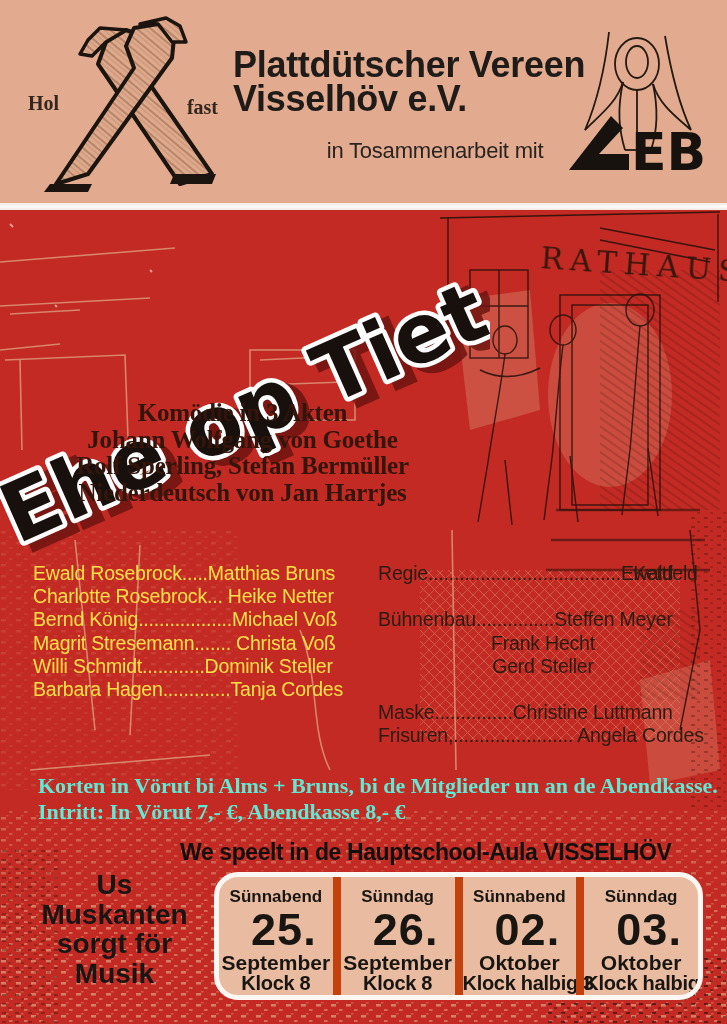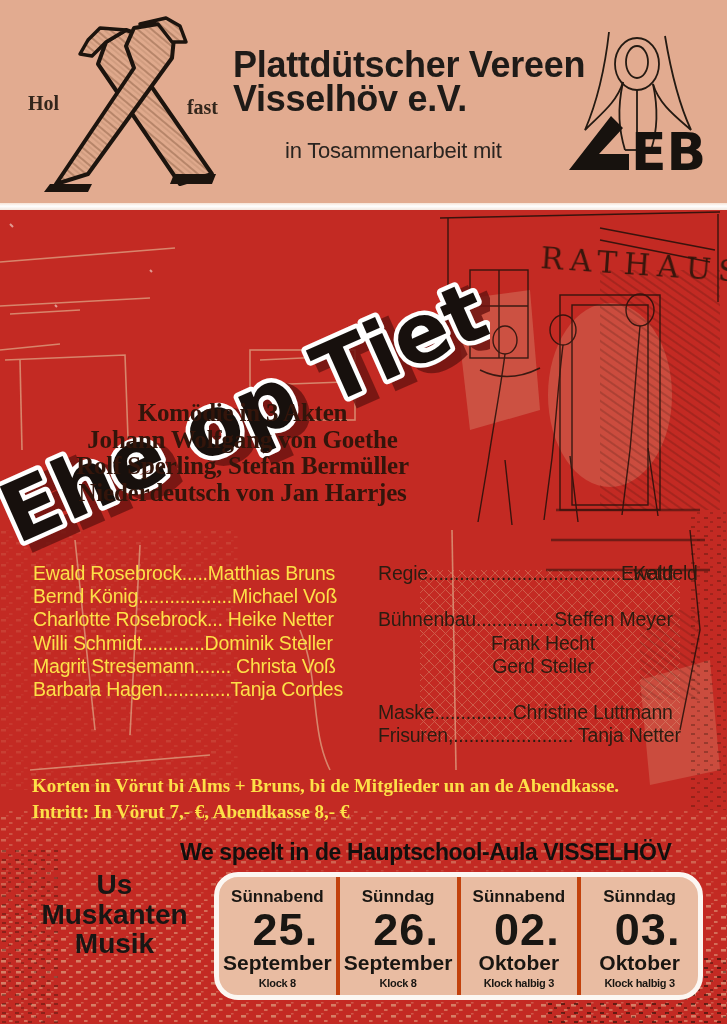--- a/index.html
+++ b/index.html
@@ -10,21 +10,21 @@
   .header{position:absolute;left:0;top:0;width:727px;height:203px;background:#e2ab90;}
   .sep{position:absolute;left:0;top:203px;width:727px;height:7px;
        background:linear-gradient(#f6e3d6,#ffffff 45%,#f2e6dd);}
   .holfast{position:absolute;left:22px;top:12px;width:196px;height:186px;}
   .holfast svg{position:absolute;inset:0;}
   .hf-lbl{position:absolute;font:bold 20px "Liberation Serif",serif;color:#33261c;}
   .hf-lbl.hol{left:6px;top:80px;}
   .hf-lbl.fast{right:0px;top:84px;}
   .orgname{position:absolute;left:233px;top:48px;color:#1f1b18;}
   .org-line{font-weight:bold;font-size:36px;line-height:34px;letter-spacing:-0.3px;}
-  .coop{margin:22px 0 0 52px;font-size:22px;color:#2a2420;letter-spacing:-0.2px;}
+  .coop{margin:22px 0 0 52px;font-size:22px;color:#2a2420;letter-spacing:-0.2px;text-align:center;}
   .leb{position:absolute;right:14px;top:18px;width:152px;height:162px;}
 
   
   .main{position:absolute;left:0;top:210px;width:727px;height:814px;}
   .bg{position:absolute;left:0;top:0;width:727px;height:814px;}
 
   .title-svg{position:absolute;left:-2px;top:6px;width:492px;height:392px;}
   .title-txt{font-family:"DejaVu Sans",sans-serif;font-weight:bold;font-size:82px;
              text-anchor:middle;}
   .title-shadow{fill:#6e1511;stroke:#6e1511;stroke-width:10;opacity:.85;}
@@ -36,37 +36,37 @@
 
   .cast{position:absolute;left:33px;top:352px;font-size:19.5px;line-height:23.2px;
         color:#fde047;letter-spacing:-0.2px;white-space:nowrap;}
   .cast-gap{height:23px;}
   .crew{position:absolute;left:378px;top:352px;width:330px;font-size:19.5px;
         line-height:23.2px;color:#2b1c11;letter-spacing:-0.2px;white-space:nowrap;}
   .crew-line.right{text-align:center;}
   .crew-blank{height:23.2px;}
   .ovl-b{margin-left:-40px;}
 
-  .tickets{position:absolute;left:32px;top:563px;font-family:"Liberation Serif",serif;
-           font-weight:bold;font-size:19px;line-height:25.5px;color:#fde047;}
+  .tickets{position:absolute;left:38px;top:563px;font-family:"Liberation Serif",serif;
+           font-weight:bold;font-size:22px;line-height:25.5px;color:#5eead4;}
   .venue{position:absolute;left:180px;top:629px;font-weight:bold;font-size:23px;
          letter-spacing:-0.4px;color:#12100e;white-space:nowrap;}
 
   .musicians{position:absolute;left:12px;top:660px;width:205px;text-align:center;
              font-weight:bold;font-size:28px;line-height:29.5px;color:#181614;}
 
   .dates{position:absolute;left:214px;top:662px;width:489px;height:128px;
          box-sizing:border-box;background:#e9bca2;border:5px solid #fcf7f2;
          border-radius:24px;display:flex;overflow:hidden;}
   .date-card{flex:1;text-align:center;padding-top:10px;color:#191612;min-width:0;}
-  .date-card + .date-card{border-left:4px solid #c2410c;}
+  .date-card + .date-card{border-left:8px solid #c2410c;}
   .d-day{font-size:17px;font-weight:bold;line-height:20px;}
   .d-num{font-size:45px;font-weight:bold;line-height:45px;letter-spacing:1px;margin-left:16px;}
   .d-month{font-size:21px;font-weight:bold;line-height:22px;}
-  .d-time{font-size:11px;font-weight:bold;line-height:19px;letter-spacing:-0.3px;white-space:nowrap;}
+  .d-time{font-size:20px;font-weight:bold;line-height:19px;letter-spacing:-0.3px;white-space:nowrap;}
 
   .rathaus-txt{font-family:"DejaVu Serif",serif;font-size:30px;letter-spacing:7px;
                fill:#2a1309;opacity:.9;}
   .leb-eb{font-family:"DejaVu Sans",sans-serif;font-weight:bold;font-size:52px;fill:#17120e;}
 </style>
 </head>
 <body>
 
 <div class="poster">
 
@@ -205,49 +205,50 @@
 
     <div class="credits">
       <div>Komödie in 3 Akten</div>
       <div>Johann Wolfgang von Goethe</div>
       <div>Rolf Sperling, Stefan Bermüller</div>
       <div>Niederdeutsch von Jan Harrjes</div>
     </div>
 
     <div class="cast">
       <div>Ewald Rosebrock.....Matthias Bruns</div>
+      <div>Charlotte Rosebrock... Heike Netter</div>
       <div>Bernd König..................Michael Voß</div>
-      <div>Charlotte Rosebrock... Heike Netter</div>
+      <div>Magrit Stresemann....... Christa Voß</div>
       <div>Willi Schmidt............Dominik Steller</div>
-      <div>Magrit Stresemann....... Christa Voß</div>
       <div>Barbara Hagen.............Tanja Cordes</div>
       <div class="cast-gap"></div>
     </div>
 
     <div class="crew">
       <div class="crew-line"><span>Regie.....................................</span><span class="ovl-a">Ewald</span><span class="ovl-b">Kettfeld</span></div>
       <div class="crew-blank"></div>
       <div class="crew-line">Bühnenbau...............Steffen Meyer</div>
       <div class="crew-line right">Frank Hecht</div>
       <div class="crew-line right">Gerd Steller</div>
       <div class="crew-blank"></div>
       <div class="crew-line">Maske...............Christine Luttmann</div>
-      <div class="crew-line">Frisuren,....................... Tanja Netter</div>
+      <div class="crew-line">Frisuren,....................... Angela Cordes</div>
     </div>
 
     <div class="tickets">
       <div>Korten in Vörut bi Alms + Bruns, bi de Mitglieder un an de Abendkasse.</div>
       <div>Intritt: In Vörut 7,- €, Abendkasse 8,- €</div>
     </div>
 
     <div class="venue">We speelt in de Hauptschool-Aula VISSELHÖV</div>
 
     <div class="musicians">
       <div>Us</div>
       <div>Muskanten</div>
+      <div>sorgt för</div>
       <div>Musik</div>
     </div>
 
     <div class="dates">
       <div class="date-card">
         <div class="d-day">Sünnabend</div>
         <div class="d-num">25.</div>
         <div class="d-month">September</div>
         <div class="d-time">Klock 8</div>
       </div>

